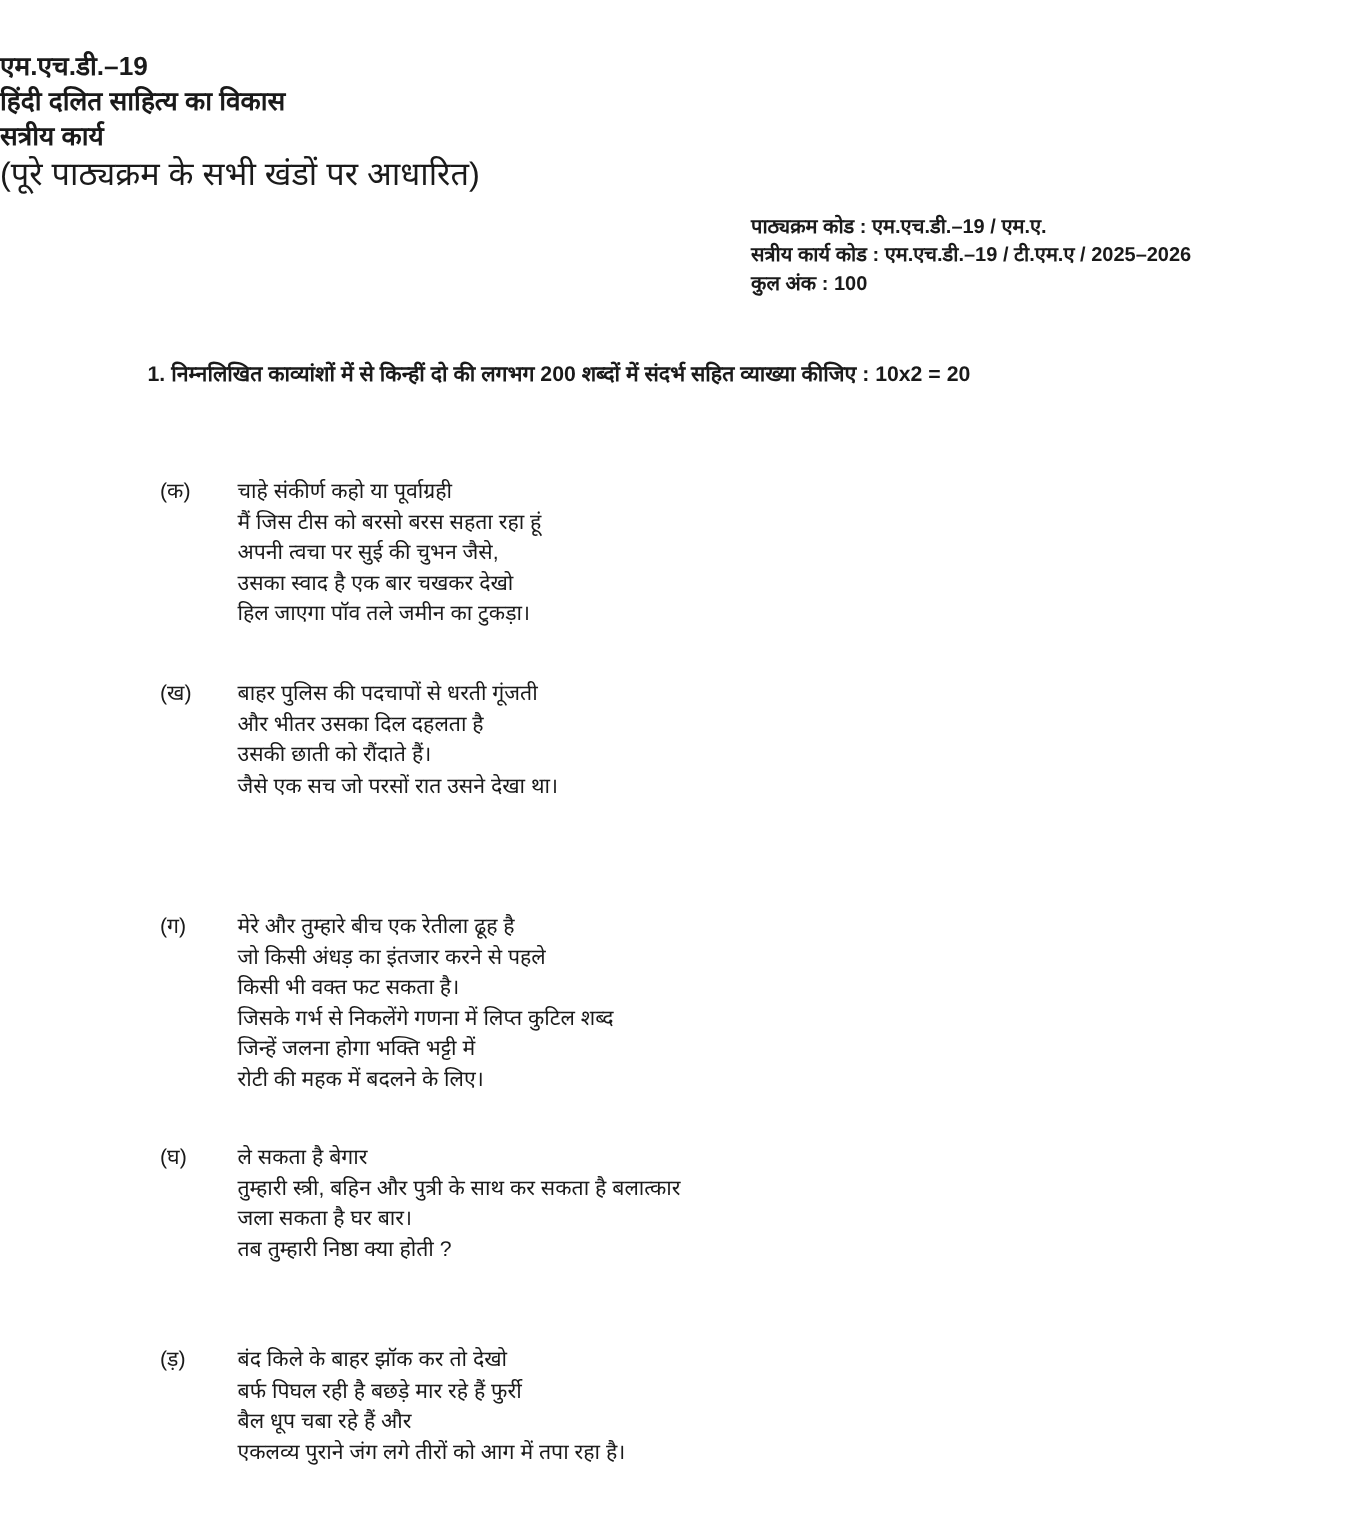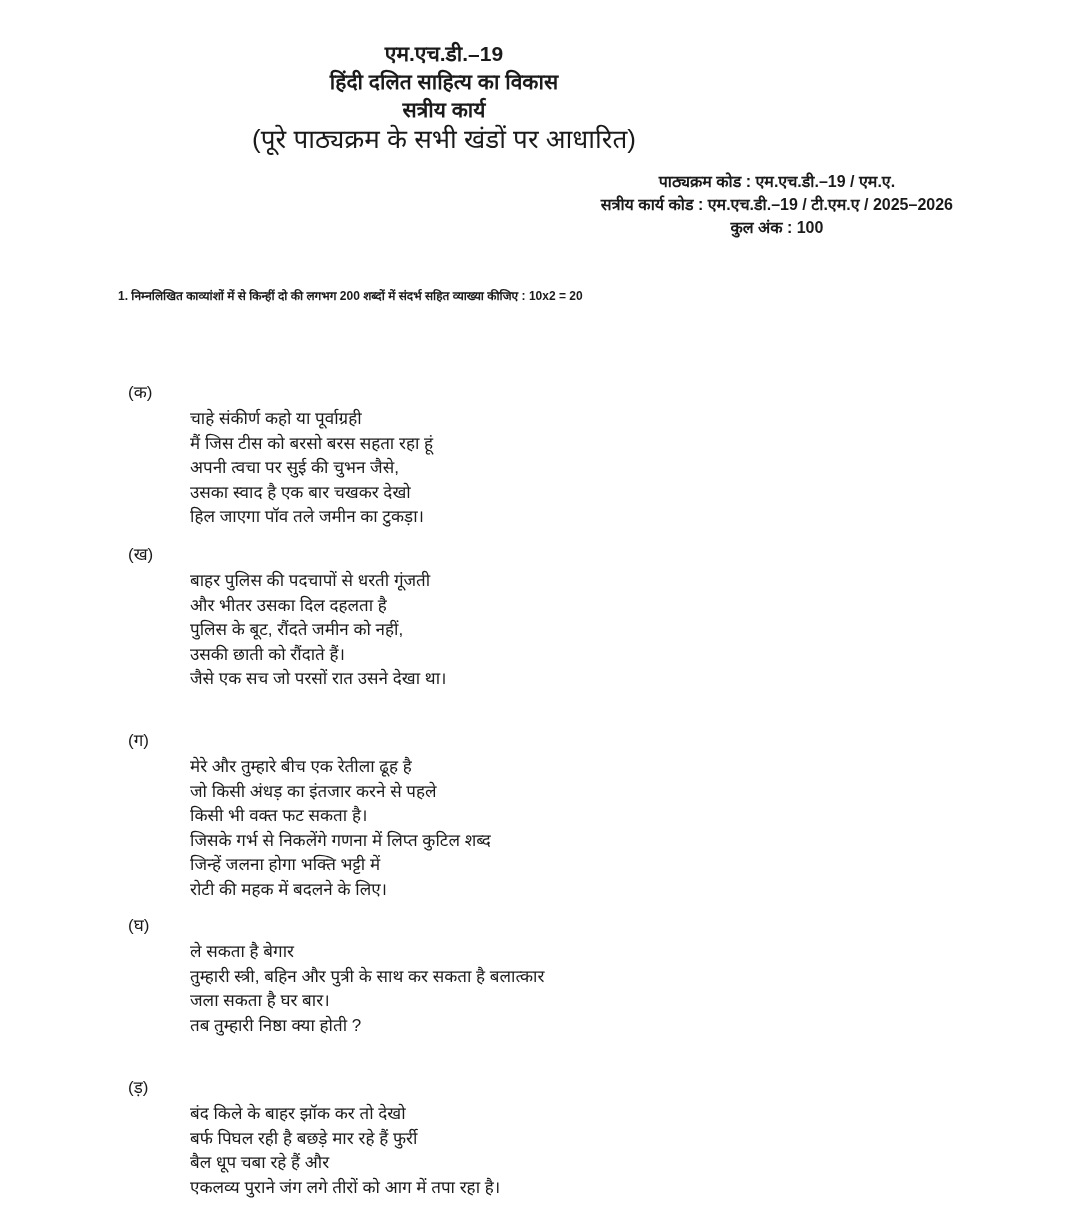--- a/index.html
+++ b/index.html
@@ -1,29 +1,29 @@
 <!DOCTYPE html>
 <html><head>
 <meta charset="utf-8">
 <style>
   html, body { margin: 0; padding: 0; background: #ffffff; }
   body {
     width: 1080px; height: 1229px; overflow: hidden; position: relative;
     color: #1a1a1a;
     font-family: "Liberation Sans", "DejaVu Sans", sans-serif;
   }
-  .header { position: absolute; top: 40px; left: 0; width: 888px; text-align: center; }
+  .header { position: absolute; top: 40px; left: 0; width: 888px; }
   .header .line { font-weight: bold; font-size: 21px; line-height: 28px; }
   .header .sub { font-weight: normal; font-size: 26px; line-height: 30px; }
-  .meta { position: absolute; top: 170px; right: 127px; text-align: center; }
+  .meta { position: absolute; top: 170px; right: 127px; text-align: left; }
   .meta .row { font-weight: bold; font-size: 16px; line-height: 23px; }
-  .question { position: absolute; top: 287px; left: 118px; font-weight: bold; font-size: 12px; white-space: nowrap; }
+  .question { position: absolute; top: 287px; left: 118px; font-weight: bold; font-size: 17px; white-space: nowrap; }
   .passage { position: absolute; left: 128px; }
   .passage .label { position: absolute; left: 0; top: 0; font-size: 17px; line-height: 24.5px; }
-  .passage .lines { position: absolute; left: 62px; top: 0; margin-top: 26px; }
+  .passage .lines { position: absolute; left: 62px; top: 0; }
   .passage .lines div { font-size: 17px; line-height: 24.5px; white-space: nowrap; }
 </style>
 </head>
 <body>
 
 <div class="header">
   <div class="line">एम.एच.डी.–19</div>
   <div class="line">हिंदी दलित साहित्य का विकास</div>
   <div class="line">सत्रीय कार्य</div>
   <div class="sub">(पूरे पाठ्यक्रम के सभी खंडों पर आधारित)</div>
@@ -46,21 +46,20 @@
     <div>उसका स्वाद है एक बार चखकर देखो</div>
     <div>हिल जाएगा पॉव तले जमीन का टुकड़ा।</div>
   </div>
 </div>
 
 <div class="passage" style="top:543px;">
   <div class="label">(ख)</div>
   <div class="lines">
     <div>बाहर पुलिस की पदचापों से धरती गूंजती</div>
     <div>और भीतर उसका दिल दहलता है</div>
-    <div>पुलिस के बूट, रौंदते जमीन को नहीं,</div>
     <div>उसकी छाती को रौंदाते हैं।</div>
     <div>जैसे एक सच जो परसों रात उसने देखा था।</div>
   </div>
 </div>
 
 <div class="passage" style="top:729px;">
   <div class="label">(ग)</div>
   <div class="lines">
     <div>मेरे और तुम्हारे बीच एक रेतीला ढूह है</div>
     <div>जो किसी अंधड़ का इंतजार करने से पहले</div>

